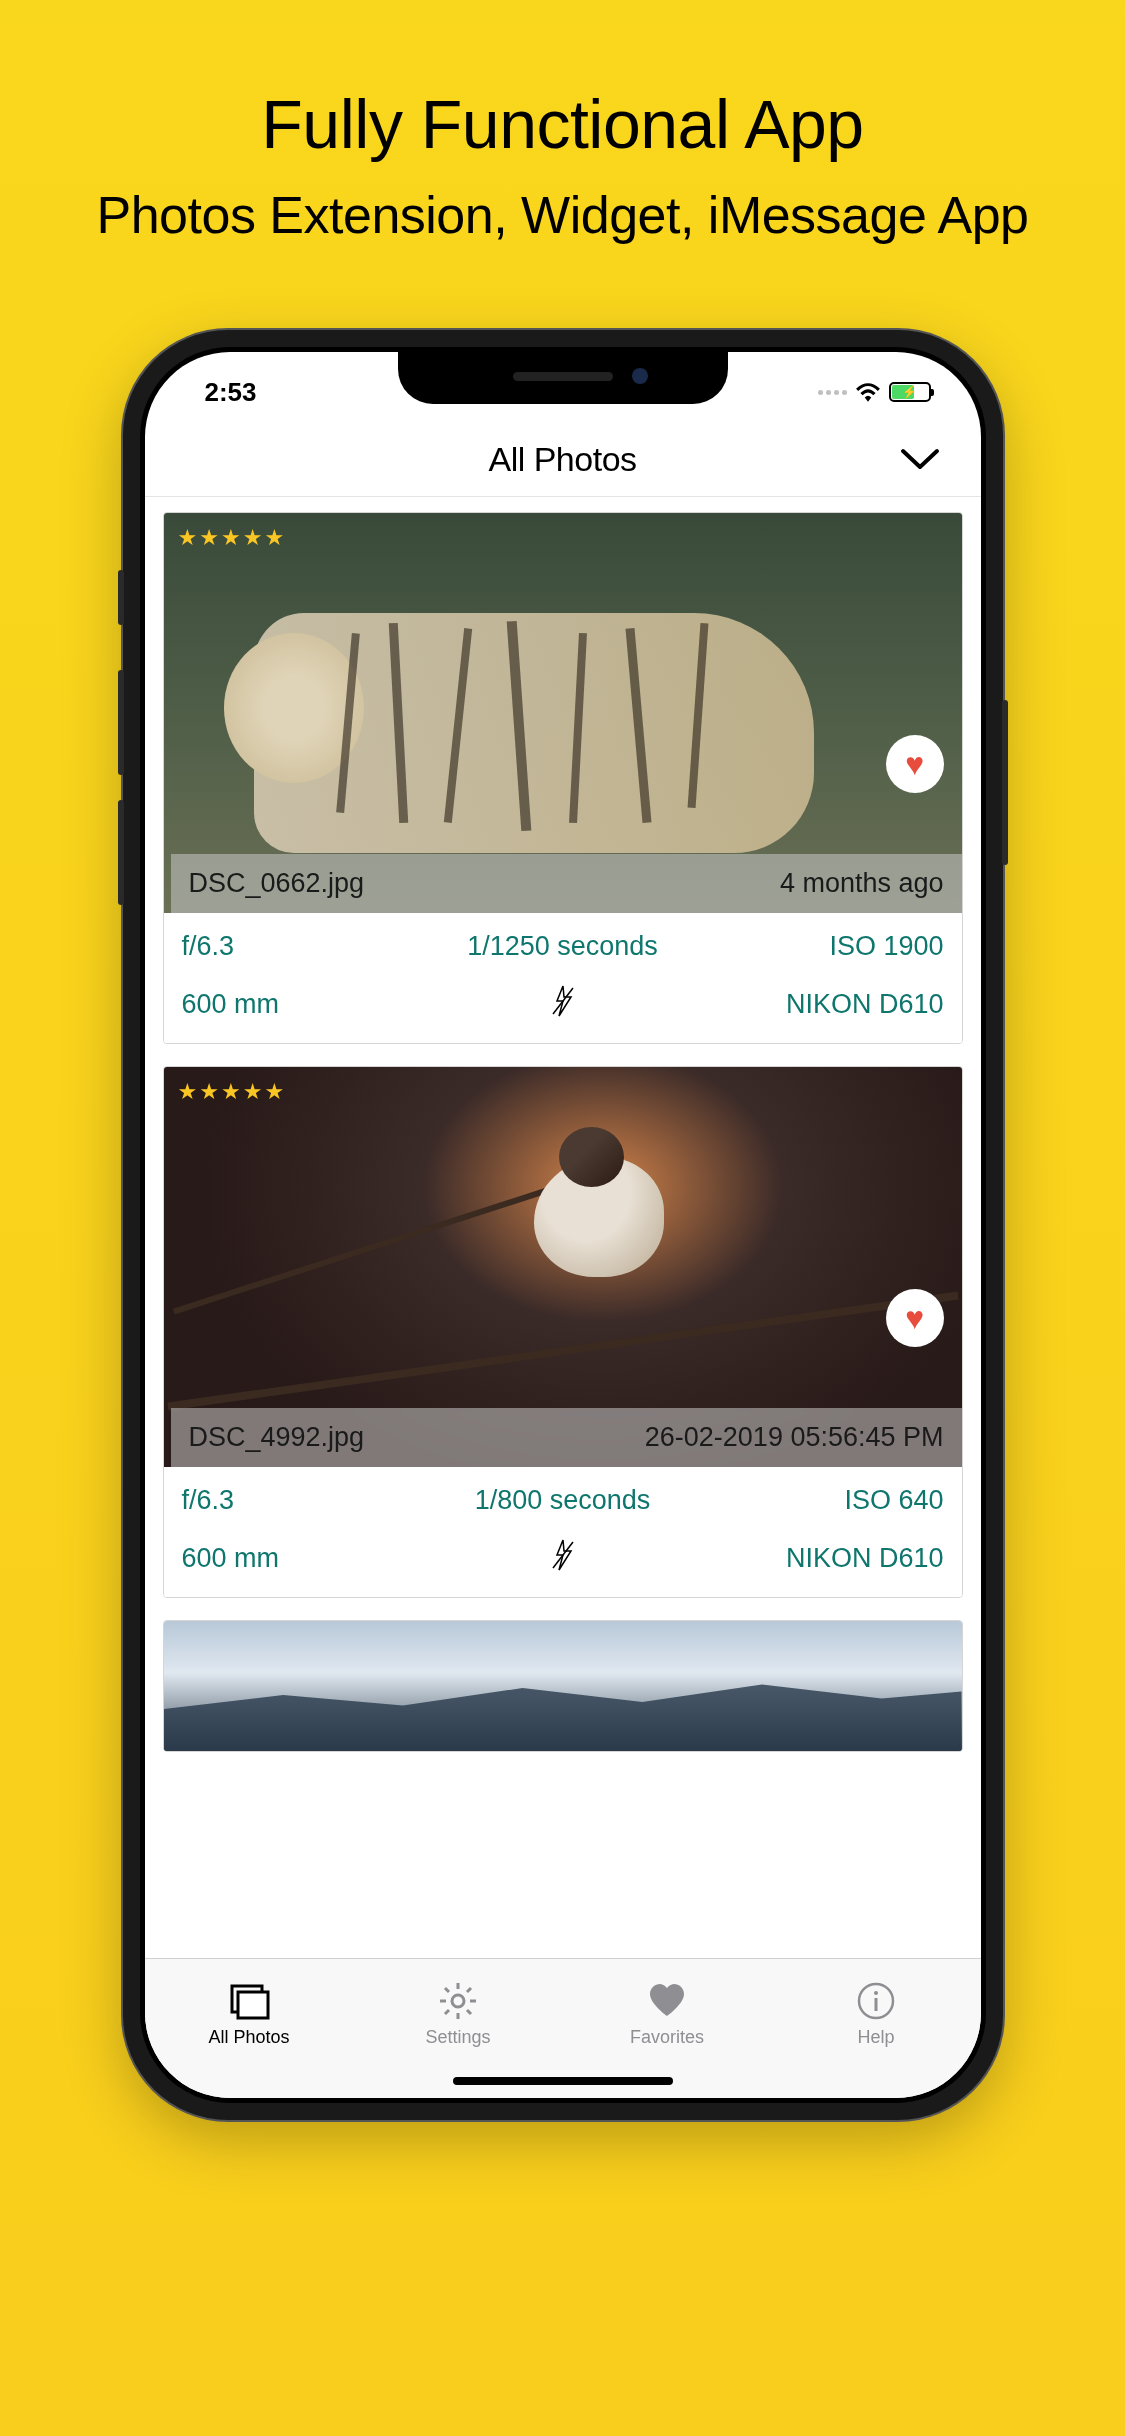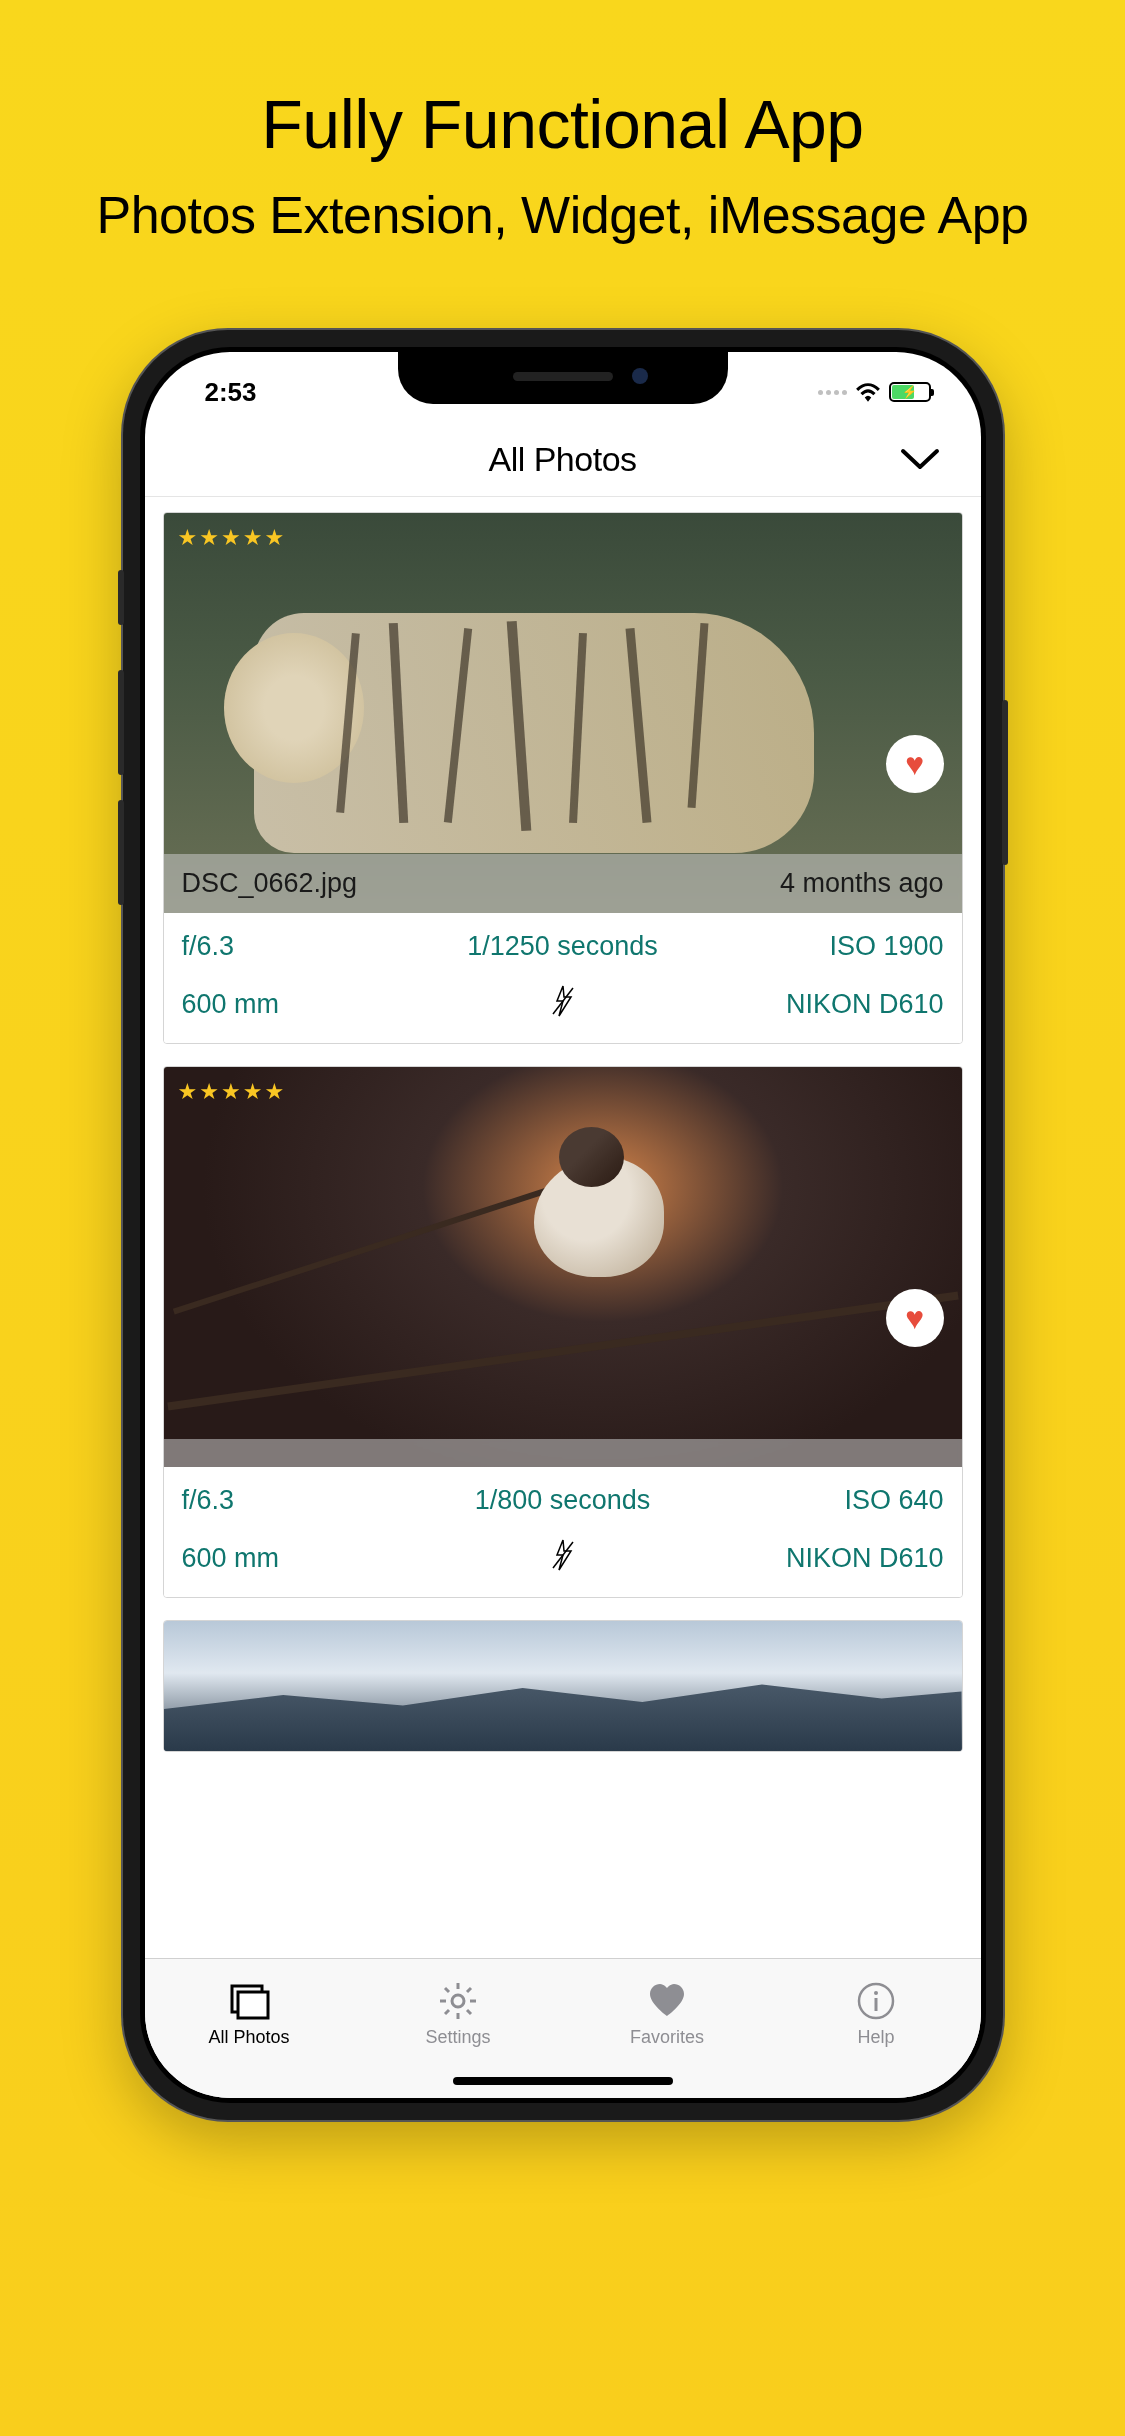--- a/index.html
+++ b/index.html
@@ -160,21 +160,21 @@
       border-radius: 50%;
       display: flex;
       align-items: center;
       justify-content: center;
       z-index: 5;
     }
     .heart { color: #e74c3c; font-size: 32px; }
     .photo-overlay {
       position: absolute;
       bottom: 0;
-      left: 0;
+      left: 7px;
       right: 0;
       padding: 14px 18px 14px;
       background: rgba(200, 200, 200, 0.55);
       backdrop-filter: blur(2px);
     }
     .overlay-row {
       display: flex;
       justify-content: space-between;
       font-size: 27px;
       color: #1a1a1a;
@@ -374,20 +374,24 @@
               <span class="star">★</span>
               <span class="star">★</span>
               <span class="star">★</span>
               <span class="star">★</span>
               <span class="star">★</span>
             </div>
             <div class="favorite-btn">
               <span class="heart">♥</span>
             </div>
             <div class="photo-overlay">
+              <div class="overlay-row">
+                <span>DSC_4992.jpg</span>
+                <span>26-02-2019 05:56:45 PM</span>
+              </div>
             </div>
           </div>
           <div class="exif-block">
             <div class="exif-row">
               <span>f/6.3</span>
               <span class="exif-center">1/800 seconds</span>
               <span class="exif-right">ISO 640</span>
             </div>
             <div class="exif-row">
               <span>600 mm</span>

